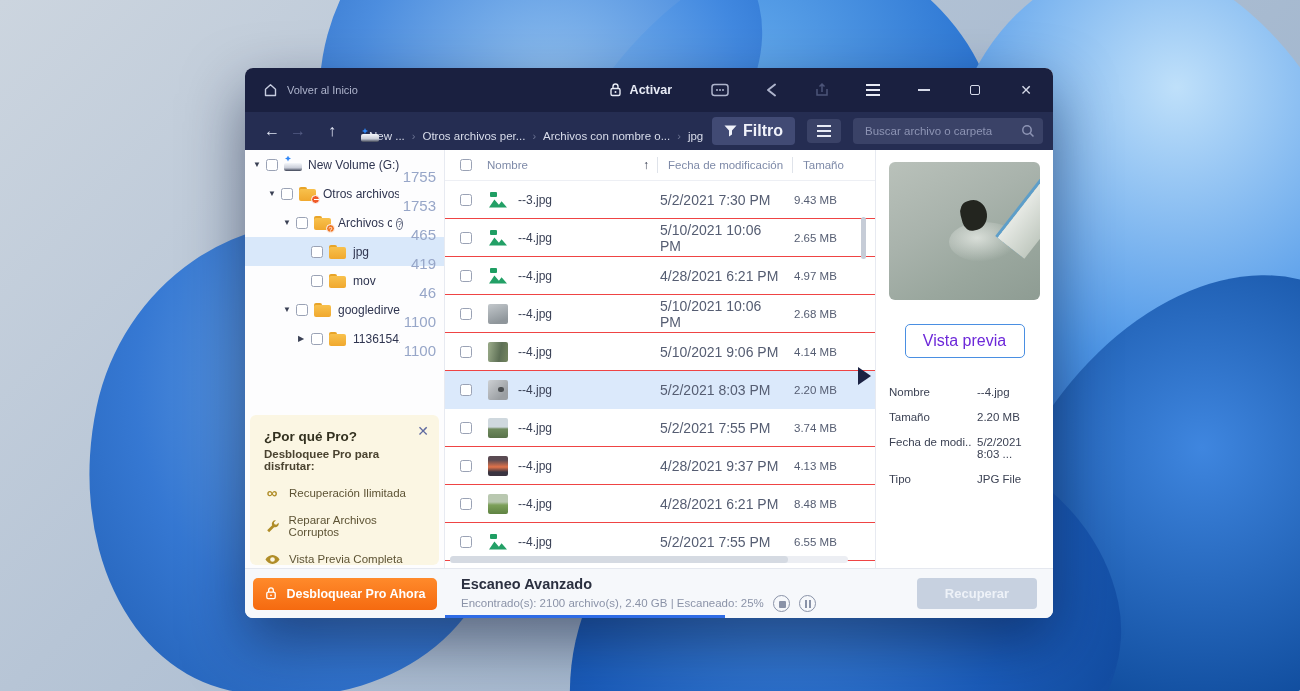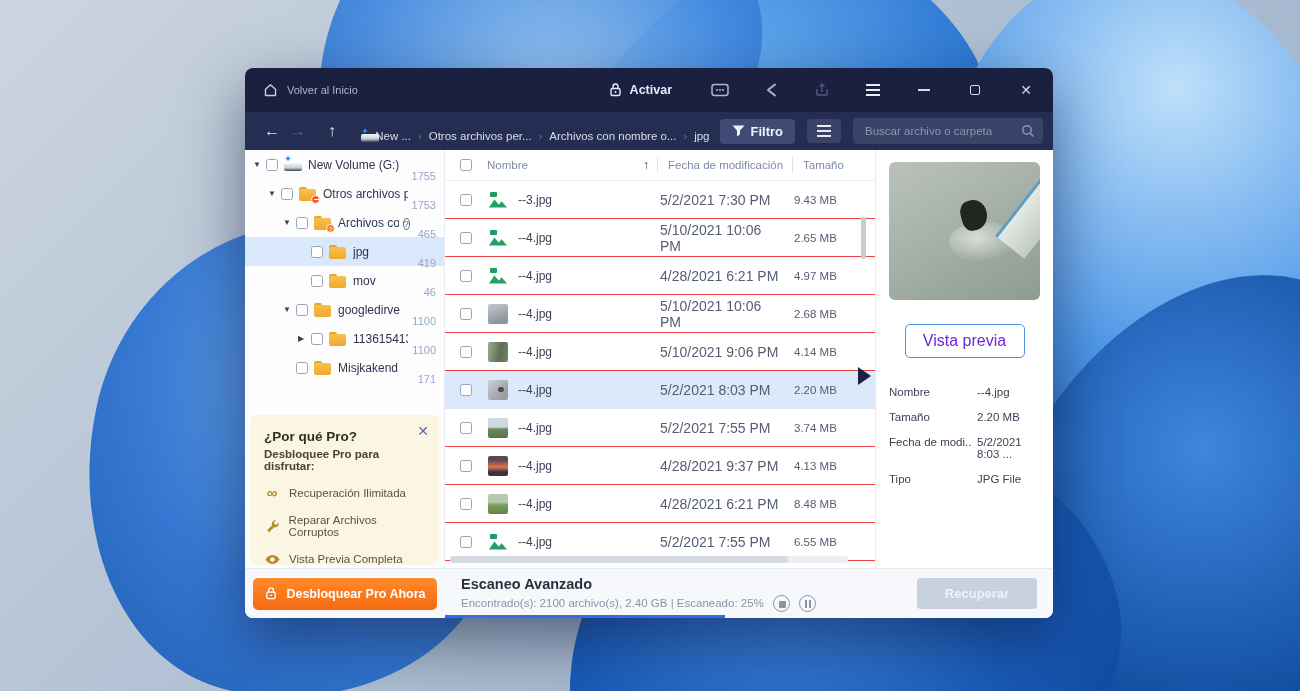--- a/index.html
+++ b/index.html
@@ -51,21 +51,21 @@
   .nav-arrow.dim { color:#555d85; }
   .crumbs { display:flex; align-items:flex-start; margin-left:16px; flex:1; min-width:0;margin-top:10px; }
   .crumb { color:#d9ddeb; font-size:11.5px; white-space:nowrap; cursor:pointer; }
   .crumb-sep { color:#6c7494; margin:0 7px; font-size:11px; }
   .drive-ic { position:relative; width:18px; height:12px; margin-right:8px; }
   .drive-body { position:absolute; left:0; bottom:0; width:18px; height:8px; border-radius:2px;
                 background:linear-gradient(#f4f6fa,#c9cdd8 60%,#3c4254); }
   .drive-spark { position:absolute; left:1px; top:-2px; width:6px; height:6px; background:#2f86f6;
                  clip-path:polygon(50% 0,65% 35%,100% 50%,65% 65%,50% 100%,35% 65%,0 50%,35% 35%); }
   .filtro-btn { display:flex; align-items:center; gap:6px; background:#414a74; border-radius:4px;
-                padding:5px 12px; color:#f0f2fa; font-size:13px; font-weight:bold; margin-left:10px; cursor:pointer; }
+                padding:5px 12px; color:#f0f2fa; font-size:16px; font-weight:bold; margin-left:10px; cursor:pointer; }
   .menu-btn { background:#3a4267; border-radius:4px; width:34px; height:24px; margin-left:12px;
               display:flex; flex-direction:column; justify-content:center; gap:3px; align-items:center; cursor:pointer; }
   .menu-btn i, .tb-menu i { display:block; width:14px; border-top:2px solid #e8ebf5; }
   .tb-menu { display:flex; flex-direction:column; gap:3px; align-items:center; }
   .searchbox { display:flex; align-items:center; background:#3a4267; border-radius:4px; height:26px;
                width:190px; margin-left:12px; padding:0 8px 0 12px; }
   .searchbox input { flex:1; background:transparent; border:none; outline:none; color:#c7cce0;
                      font-size:11.5px; font-family:"Liberation Sans",sans-serif; }
   .searchbox input::placeholder { color:#8d94b4; }
 
@@ -89,21 +89,21 @@
   .folder::after { content:""; position:absolute; left:0; top:2px; right:1px; bottom:0;
                    background:linear-gradient(#f8c14d,#f0a82e); border-radius:2px; }
   .badge { position:absolute; right:-3px; bottom:-3px; width:9px; height:9px; border-radius:50%;
            background:#f05a28; border:1.5px solid #fdfdfe; z-index:2; }
   .badge-q { background:#f07828; }
   .badge-q::before { content:"?"; position:absolute; inset:0; color:#fff; font-size:7px; line-height:9px; text-align:center; }
   .badge-m::before { content:""; position:absolute; left:1.5px; top:3px; width:5px; height:1.5px; background:#fff; }
   .tree-label { flex:1; font-size:12px; color:#2f3550; white-space:nowrap; overflow:hidden; }
   .q-circle { width:12px; height:12px; border:1.2px solid #5a617a; border-radius:50%; color:#5a617a;
               font-size:9px; line-height:11px; text-align:center; margin:0 4px; flex:0 0 12px; }
-  .tree-count { font-size:11px; color:#97a6c8; margin-left:4px;margin-top:23px; }
+  .tree-count { font-size:15px; color:#97a6c8; margin-left:4px;margin-top:23px; }
 
   
   .promo { position:relative; margin:0 5px 3px 5px; background:#fbf6e3; border-radius:6px;
            padding:14px 12px 10px 14px; height:150px; }
   .promo-close { position:absolute; right:10px; top:8px; color:#5f6aa0; font-size:14px; cursor:pointer; }
   .promo-title { font-size:13.5px; font-weight:bold; color:#32301f; }
   .promo-sub { font-size:11.5px; font-weight:bold; color:#4a4330; margin-top:4px; }
   .promo-item { display:flex; align-items:center; gap:9px; margin-top:13px; }
   .promo-item .lbl { font-size:11.5px; color:#5d5334; }
   .pic { width:16px; height:16px; display:flex; align-items:center; justify-content:center; color:#b08d28; }
@@ -379,30 +379,20 @@
               <span class="caret c-right"></span>
               <span class="cbx"></span>
               <span class="tree-ic">
                 <span class="folder"></span>
               </span>
               <span class="tree-label">1136154134406...</span>
               <span class="qwrap q-hide"></span>
               <span class="tree-count">1100</span>
             </div>
 
-            <div class="tree-row lv2">
-              <span class="caret c-none"></span>
-              <span class="cbx"></span>
-              <span class="tree-ic">
-                <span class="folder"></span>
-              </span>
-              <span class="tree-label">Misjkakend</span>
-              <span class="qwrap q-hide"></span>
-              <span class="tree-count">171</span>
-            </div>
 
         </div>
 
         <div class="promo">
           <span class="promo-close">✕</span>
           <div class="promo-title">¿Por qué Pro?</div>
           <div class="promo-sub">Desbloquee Pro para disfrutar:</div>
 
             <div class="promo-item">
               <span class="pic inf">∞</span>

